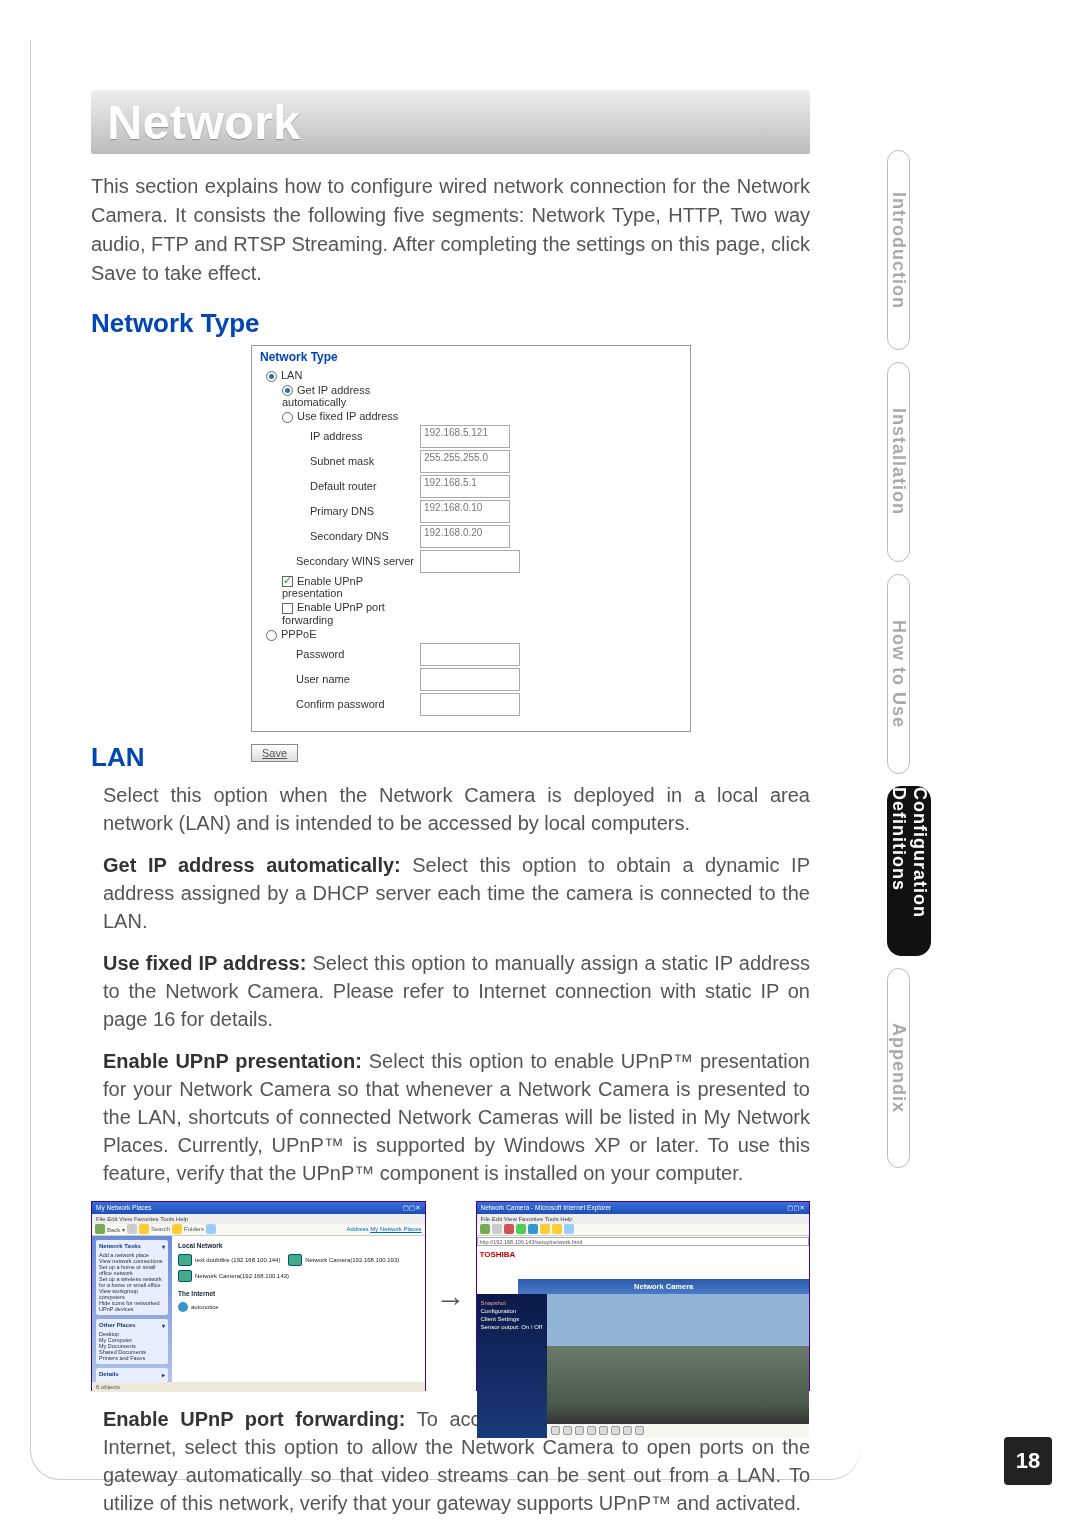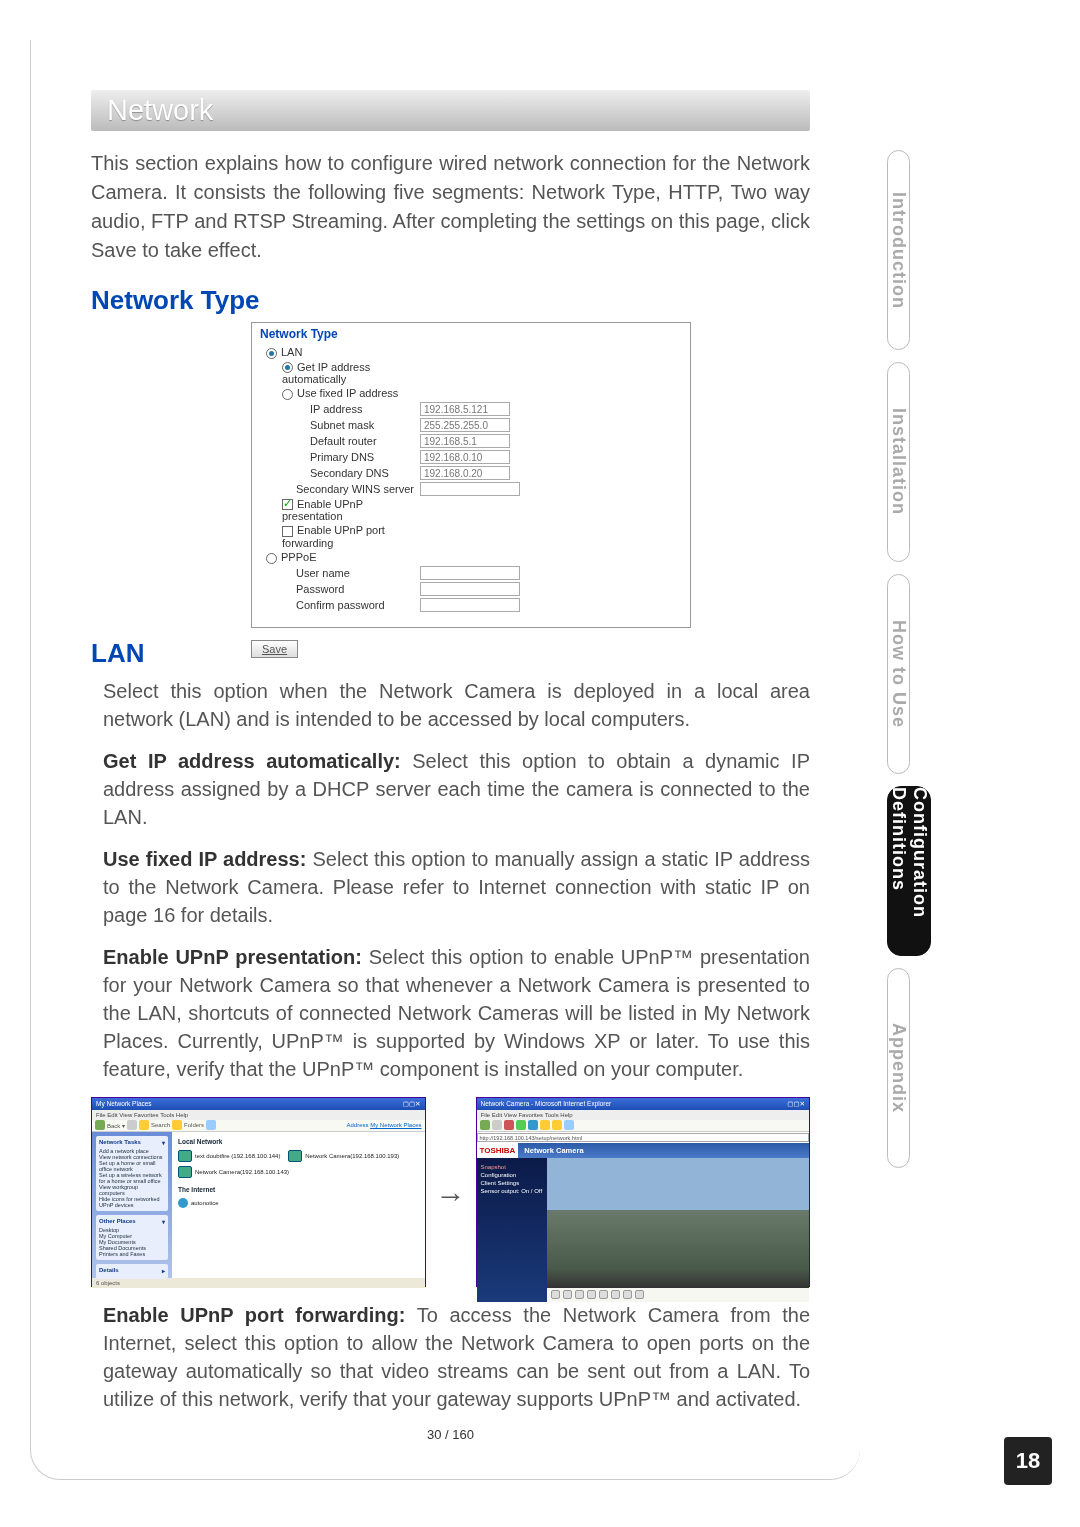--- a/index.html
+++ b/index.html
@@ -21,23 +21,23 @@
     border-radius: 0 0 30px 30px;
     padding: 50px 50px 40px 60px;
   }
   .title-bar {
     background: linear-gradient(#eee, #bbb);
     padding: 4px 16px;
     margin-bottom: 18px;
     border-radius: 2px;
   }
   .title-bar h1 {
-    font-size: 29px;
+    font-size: 49px;
     color: #fff;
-    font-weight: normal;
+    font-weight: bold;
     text-shadow: 0 1px 1px rgba(0,0,0,.3);
   }
   .intro {
     font-size: 20px;
     line-height: 1.45;
     text-align: justify;
     margin-bottom: 20px;
   }
   h2.blue {
     color: #0047b3;
@@ -56,21 +56,21 @@
   }
   .fig-head { color: #0047b3; font-weight: bold; font-size: 12px; margin-bottom: 4px;}
   .fig-row { display: flex; align-items: center; padding: 1px 0; }
   .fig-label { flex: 0 0 160px; padding-left: 36px; }
   .fig-label.sub { padding-left: 50px; }
   .fig-label.toprad { padding-left: 6px; }
   .fig-label.rad { padding-left: 22px; }
   .fig-input {
     border: 1px solid #aaa;
     width: 90px;
-    height: 14px;
+    height: 23px;
     font-size: 10px;
     color: #777;
     padding: 0 3px;
     line-height: 14px;
     background: #fff;
   }
   .fig-input.wide { width: 100px; }
   .radio, .check {
     display: inline-block;
     width: 11px; height: 11px;
@@ -123,21 +123,21 @@
   .xp-panel-h { color:#123a8a; font-weight:bold; margin-bottom:2px; font-size:6px; display:flex; justify-content:space-between;}
   .xp-main { flex:1; background:#fff; padding:6px; }
   .xp-sect { color:#123; font-size:6.5px; font-weight:bold; margin-bottom:3px;}
   .xp-item { display:inline-flex; align-items:center; gap:3px; margin:2px 6px 2px 0; font-size:6px; color:#222;}
   .comp-ico { width:14px;height:12px;background:#4a8;border:1px solid #057;border-radius:2px;}
   .ie-ico { width:10px;height:10px;background:#39c;border-radius:50%;}
   .addr-bar { background:#fff; border:1px solid #aaa; height:9px;font-size:5.5px;padding:0 2px;line-height:9px;margin:1px 0;}
   .cam-body { display:flex; height:144px;}
   .cam-left { width:70px; background:linear-gradient(#0b1a48,#1a3a7a); color:#fff; font-size:6px; padding:4px;}
   .cam-brand { background:#fff; color:#c00; font-weight:bold; padding:3px; font-size:8px;}
-  .cam-right-head { background:linear-gradient(#2a5aa8,#4a7ac8); color:#fff; font-size:7.5px; font-weight:bold; padding:3px 6px;}
+  .cam-right-head { background:linear-gradient(#2a5aa8,#4a7ac8); color:#fff; font-size:7.5px; font-weight:bold; padding:3px 6px;margin-top:32px;}
   .cam-main { flex:1; display:flex; flex-direction:column;}
   .cam-view { flex:1; background:linear-gradient(#92b5d7 40%,#6a7a6a 40%,#4a5a4a 85%, #333); position:relative;}
   .cam-ctrl { background:#f7f7f2; height:14px; display:flex; align-items:center; gap:3px; padding:0 4px;}
   .cbtn{ width:9px;height:9px;background:#ddd;border:1px solid #999;border-radius:2px;}
   .arrow-link {
     font-size: 30px;
     color: #555;
   }
   .side-tabs {
     position: absolute;
@@ -242,25 +242,25 @@
         <span class="fig-label rad"><span class="check on"></span><span>Enable UPnP presentation</span></span>
       </div>
     <div class="fig-row">
         <span class="fig-label rad"><span class="check"></span><span>Enable UPnP port forwarding</span></span>
       </div>
 
     <div class="fig-row">
         <span class="fig-label toprad"><span class="radio"></span><span>PPPoE</span></span>
       </div>
     <div class="fig-row">
+        <span class="fig-label">Password</span>
+        <span class="fig-input wide"></span>
+      </div>
+    <div class="fig-row">
         <span class="fig-label">User name</span>
-        <span class="fig-input wide"></span>
-      </div>
-    <div class="fig-row">
-        <span class="fig-label">Password</span>
         <span class="fig-input wide"></span>
       </div>
     <div class="fig-row">
         <span class="fig-label">Confirm password</span>
         <span class="fig-input wide"></span>
       </div>
   </div>
   <div class="save-btn">Save</div>
 
   <h2 class="blue" style="margin-top:-20px">LAN</h2>
@@ -360,21 +360,21 @@
         <span class="xp-ico" style="background:#7a5"></span>
         <span class="xp-ico" style="background:#ccc"></span>
         <span class="xp-ico" style="background:#c55"></span>
         <span class="xp-ico" style="background:#5c5"></span>
         <span class="xp-ico" style="background:#39c"></span>
         <span class="xp-ico" style="background:#fc3"></span>
         <span class="xp-ico" style="background:#fc3"></span>
         <span class="xp-ico" style="background:#9cf"></span>
       </div>
       <div class="addr-bar">http://192.168.100.143/setup/network.html</div>
-      <div style="display:flex;">
+      <div style="display:flex;text-align:center;">
         <div class="cam-brand">TOSHIBA</div>
         <div class="cam-right-head" style="flex:1">Network Camera</div>
       </div>
       <div class="cam-body">
         <div class="cam-left">
           <div style="margin:2px 0;color:#f99">Snapshot</div>
           <div style="margin:2px 0">Configuration</div>
           <div style="margin:2px 0">Client Settings</div>
           <div style="margin:2px 0">Sensor output: On / Off</div>
         </div>

